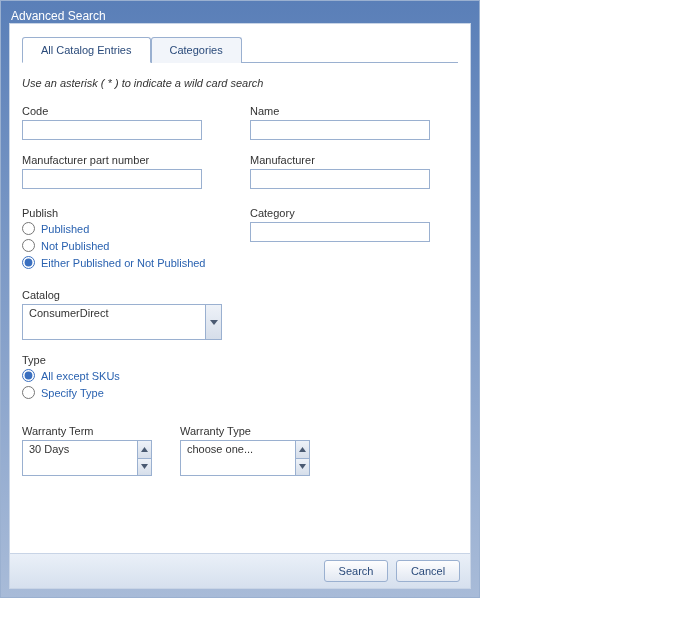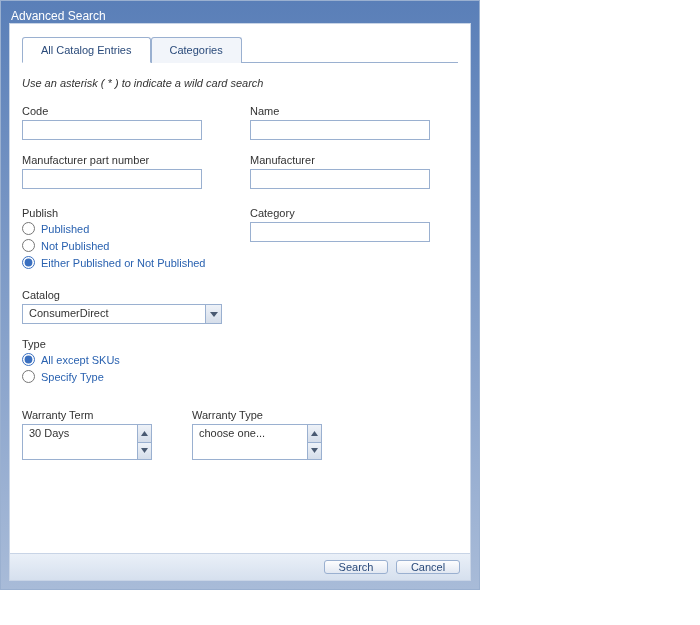--- a/index.html
+++ b/index.html
@@ -13,36 +13,36 @@
 .hint { font-style: italic; color: #333; margin-bottom: 16px; font-size: 11px; }
 .two-col { display: flex; gap: 20px; justify-content: space-between; }
 .col { flex: 1; }
 .field { margin-bottom: 14px; }
 .field-label { display: block; color: #333; margin-bottom: 3px; font-size: 11px; }
 .text-input { width: 180px; height: 20px; border: 1px solid #9ab0d0; background: #fff; padding: 1px 3px; font-size: 11px; }
 .radio-group { }
 .radio-row { display: flex; align-items: center; margin-bottom: 4px; }
 .radio-row input[type=radio] { margin-right: 6px; accent-color: #3a6fbf; }
 .radio-label { color: #2a62b0; font-size: 11px; cursor: pointer; }
-.select-wrap { display: inline-flex; align-items: stretch; border: 1px solid #9ab0d0; height: 20px; background: #fff; }
+.select-wrap { display: inline-flex; align-items: stretch; border: 1px solid #9ab0d0; height: 36px; background: #fff; }
 .select-wrap .select-text { flex: 1; padding: 2px 6px; font-size: 11px; color: #333; min-width: 0; }
 .select-wrap .dd-btn { width: 16px; border-left: 1px solid #9ab0d0; background: linear-gradient(to bottom, #eef2f8, #d6deea); display: flex; align-items: center; justify-content: center; }
 .select-wrap .dd-btn svg { width: 8px; height: 8px; }
 .spinner-wrap { display: inline-flex; align-items: stretch; border: 1px solid #9ab0d0; height: 36px; background: #fff; }
 .spinner-wrap .spinner-text { flex: 1; padding: 2px 6px; font-size: 11px; color: #333; min-width: 0; }
 .spinner-btns { width: 14px; display: flex; flex-direction: column; border-left: 1px solid #9ab0d0; }
 .spinner-btns .sp { flex: 1; background: linear-gradient(to bottom, #eef2f8, #d6deea); display: flex; align-items: center; justify-content: center; }
 .spinner-btns .sp + .sp { border-top: 1px solid #9ab0d0; }
 .spinner-btns svg { width: 7px; height: 5px; }
 .select-wrap.w-200 { width: 200px; }
 .spinner-wrap.w-130 { width: 130px; }
 .section-gap { margin-top: 4px; }
 .button-bar { background: linear-gradient(to bottom, #eaf0f8, #d6e0ee); margin: 0 8px 8px 8px; border: 1px solid #c8d4e6; border-top: 1px solid #c8d4e6; padding: 6px 10px; display: flex; justify-content: flex-end; gap: 8px; }
-.btn { min-width: 64px; height: 14px; border: 1px solid #9ab0d0; background: linear-gradient(to bottom, #fdfdfe, #e2e8f2); border-radius: 3px; color: #2a4a7a; font-size: 11px; cursor: pointer; padding: 0 10px; }
-.warranty-row { display: flex; gap: 40px; margin-top: 26px; }
+.btn { min-width: 64px; height: 22px; border: 1px solid #9ab0d0; background: linear-gradient(to bottom, #fdfdfe, #e2e8f2); border-radius: 3px; color: #2a4a7a; font-size: 11px; cursor: pointer; padding: 0 10px; }
+.warranty-row { display: flex; gap: 28px; margin-top: 26px; }
 </style>
 </head>
 <body>
 
 <div class="window">
   <div class="titlebar">Advanced Search</div>
 
   <div class="content-panel">
 
     <div class="tabs">

